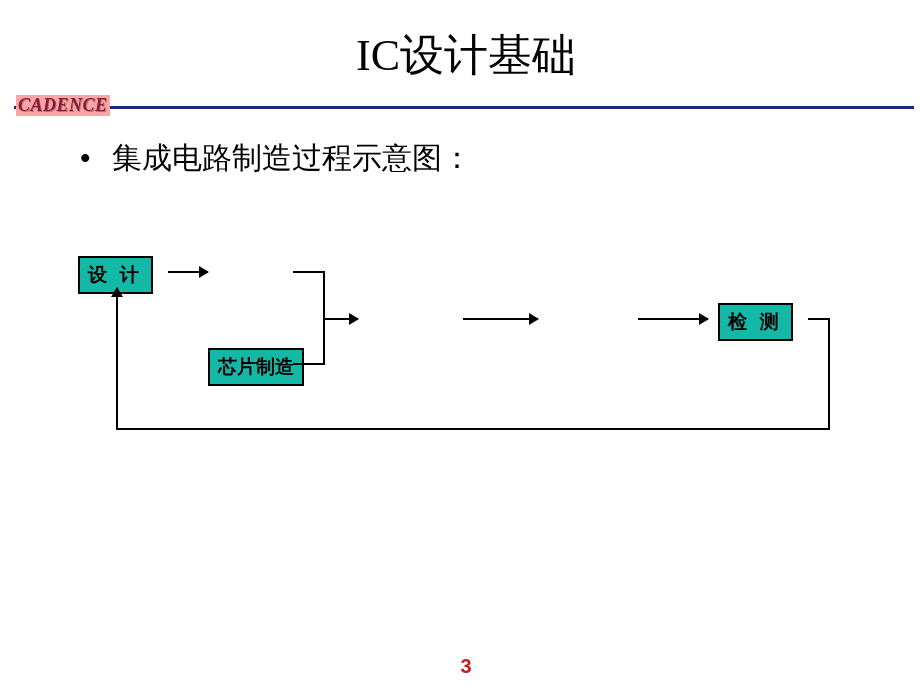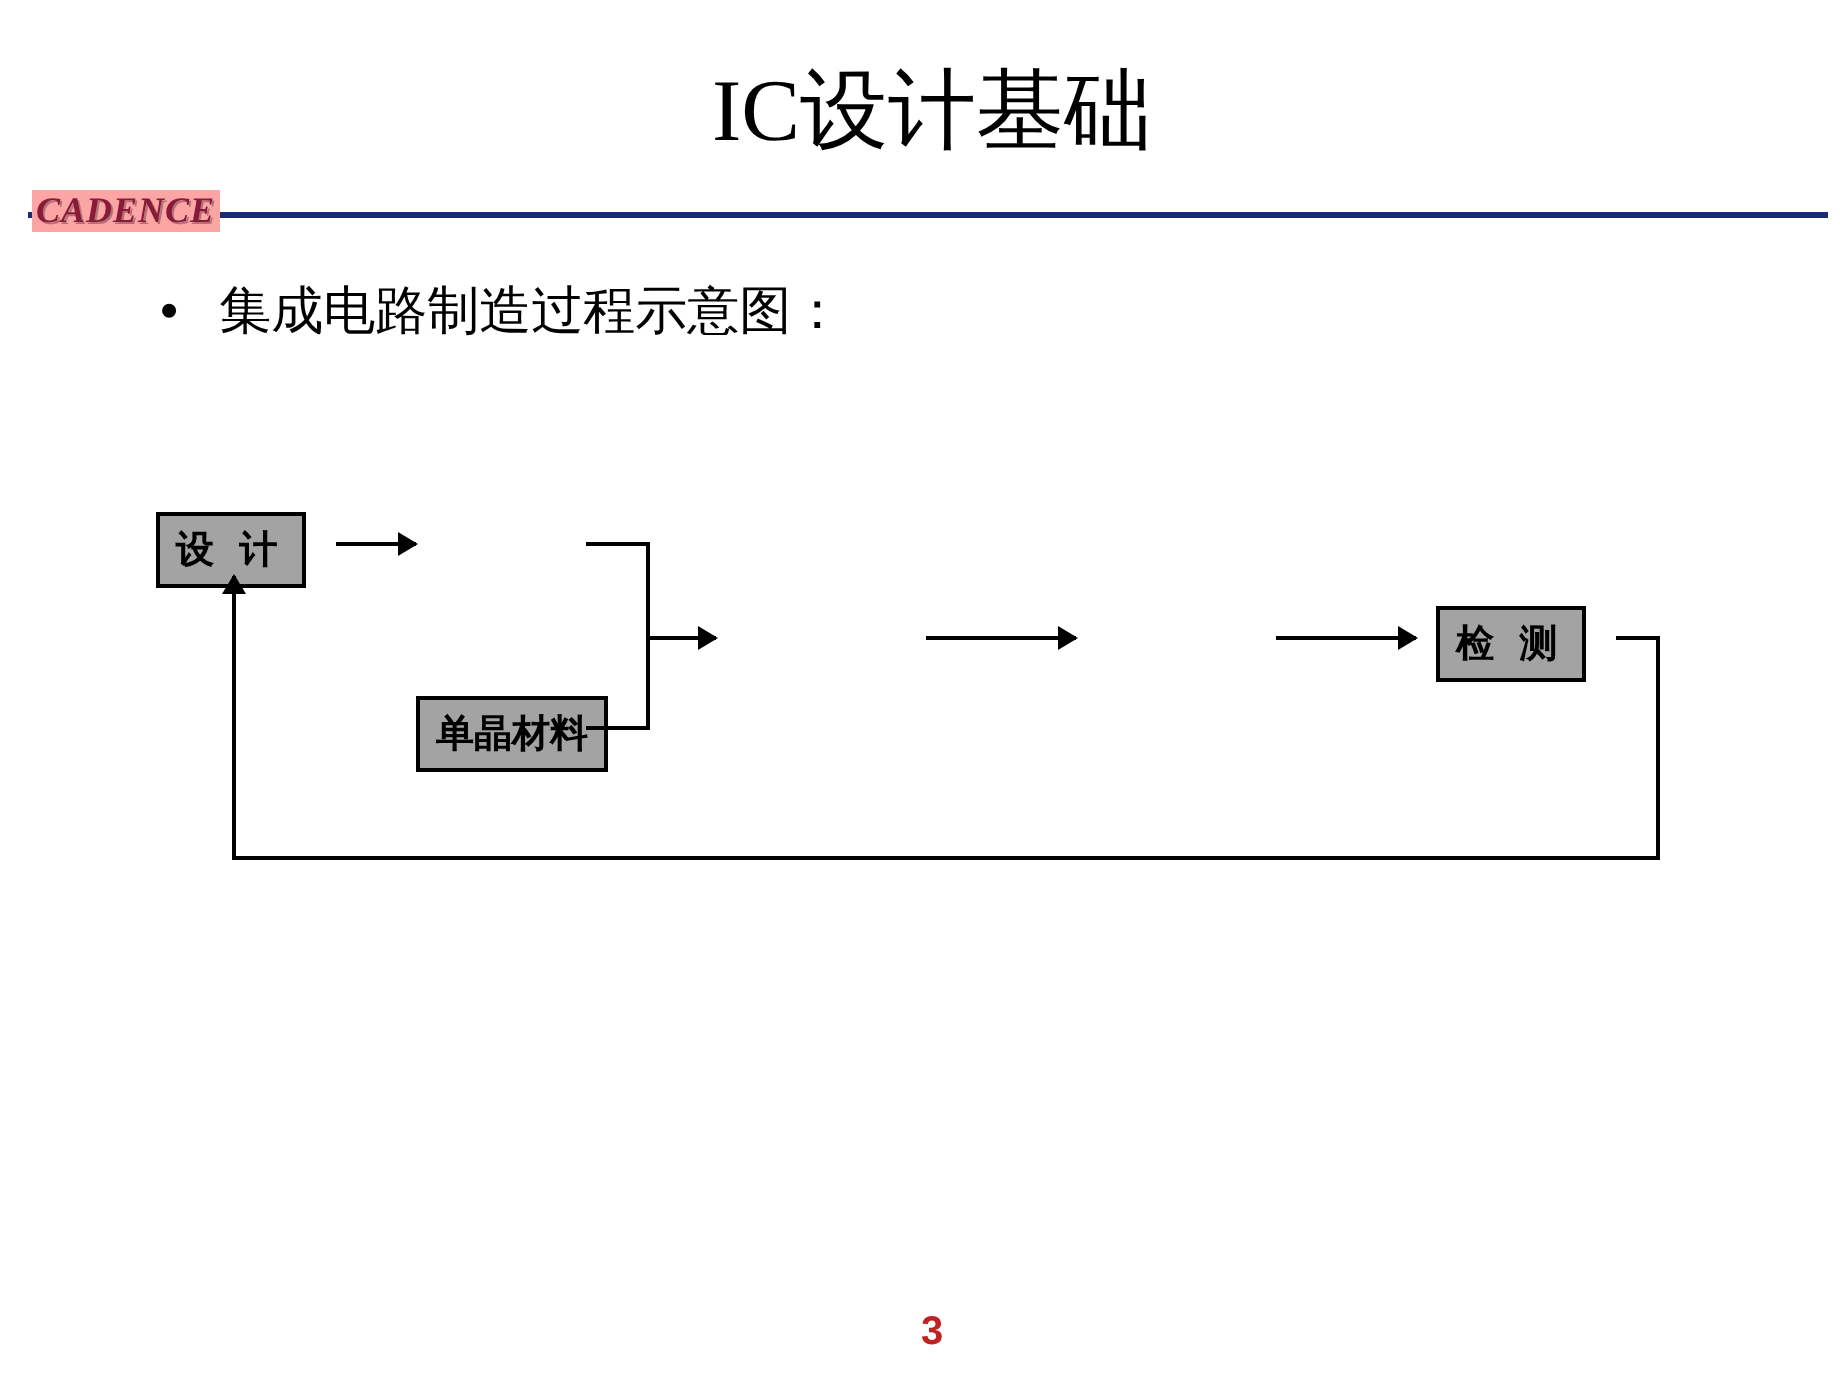--- a/index.html
+++ b/index.html
@@ -45,39 +45,39 @@
       color: #8a1a3a;
       text-shadow: 1px 1px 0 rgba(0,0,0,0.3);
       background: #fca5a5;
       padding: 0 2px;
       letter-spacing: 0.5px;
     }
     .bullet-row {
       position: absolute;
       top: 132px;
       left: 72px;
-      font-size: 26px;
+      font-size: 30px;
       color: #000;
     }
     .bullet-dot {
       display: inline-block;
       margin-right: 12px;
       font-weight: bold;
     }
     .diagram {
       position: absolute;
       top: 245px;
       left: 60px;
       width: 800px;
       height: 200px;
     }
     .node {
       position: absolute;
       border: 2px solid #000;
-      background: #a3a3a3;
+      background: #14b8a6;
       text-align: center;
       font-size: 19px;
       font-weight: bold;
       font-family: "SimSun", "宋体", serif;
       padding: 4px 8px;
       letter-spacing: 4px;
       white-space: nowrap;
     }
     .node.tight {
       letter-spacing: 0px;
@@ -140,21 +140,21 @@
 <div class="brand-label">CADENCE</div>
 
 <div class="bullet-row">
   <span class="bullet-dot">•</span>
   <span>集成电路制造过程示意图：</span>
 </div>
 
 <div class="diagram">
 
   <div class="node" style="left:10px; top:3px;">设 计</div>
-  <div class="node tight" style="left:140px; top:95px;">单晶材料</div>
+  <div class="node tight" style="left:140px; top:95px;">芯片制造</div>
   <div class="node" style="left:650px; top:50px;">检 测</div>
 
   <div class="arrow-h" style="left:100px; top:18px; width:40px;"></div>
 
   <div class="line-v" style="left:255px; top:18px; height:48px;"></div>
 
   <div class="line-h" style="left:225px; top:18px; width:32px;"></div>
 
   <div class="line-v" style="left:255px; top:66px; height:44px;"></div>
 

